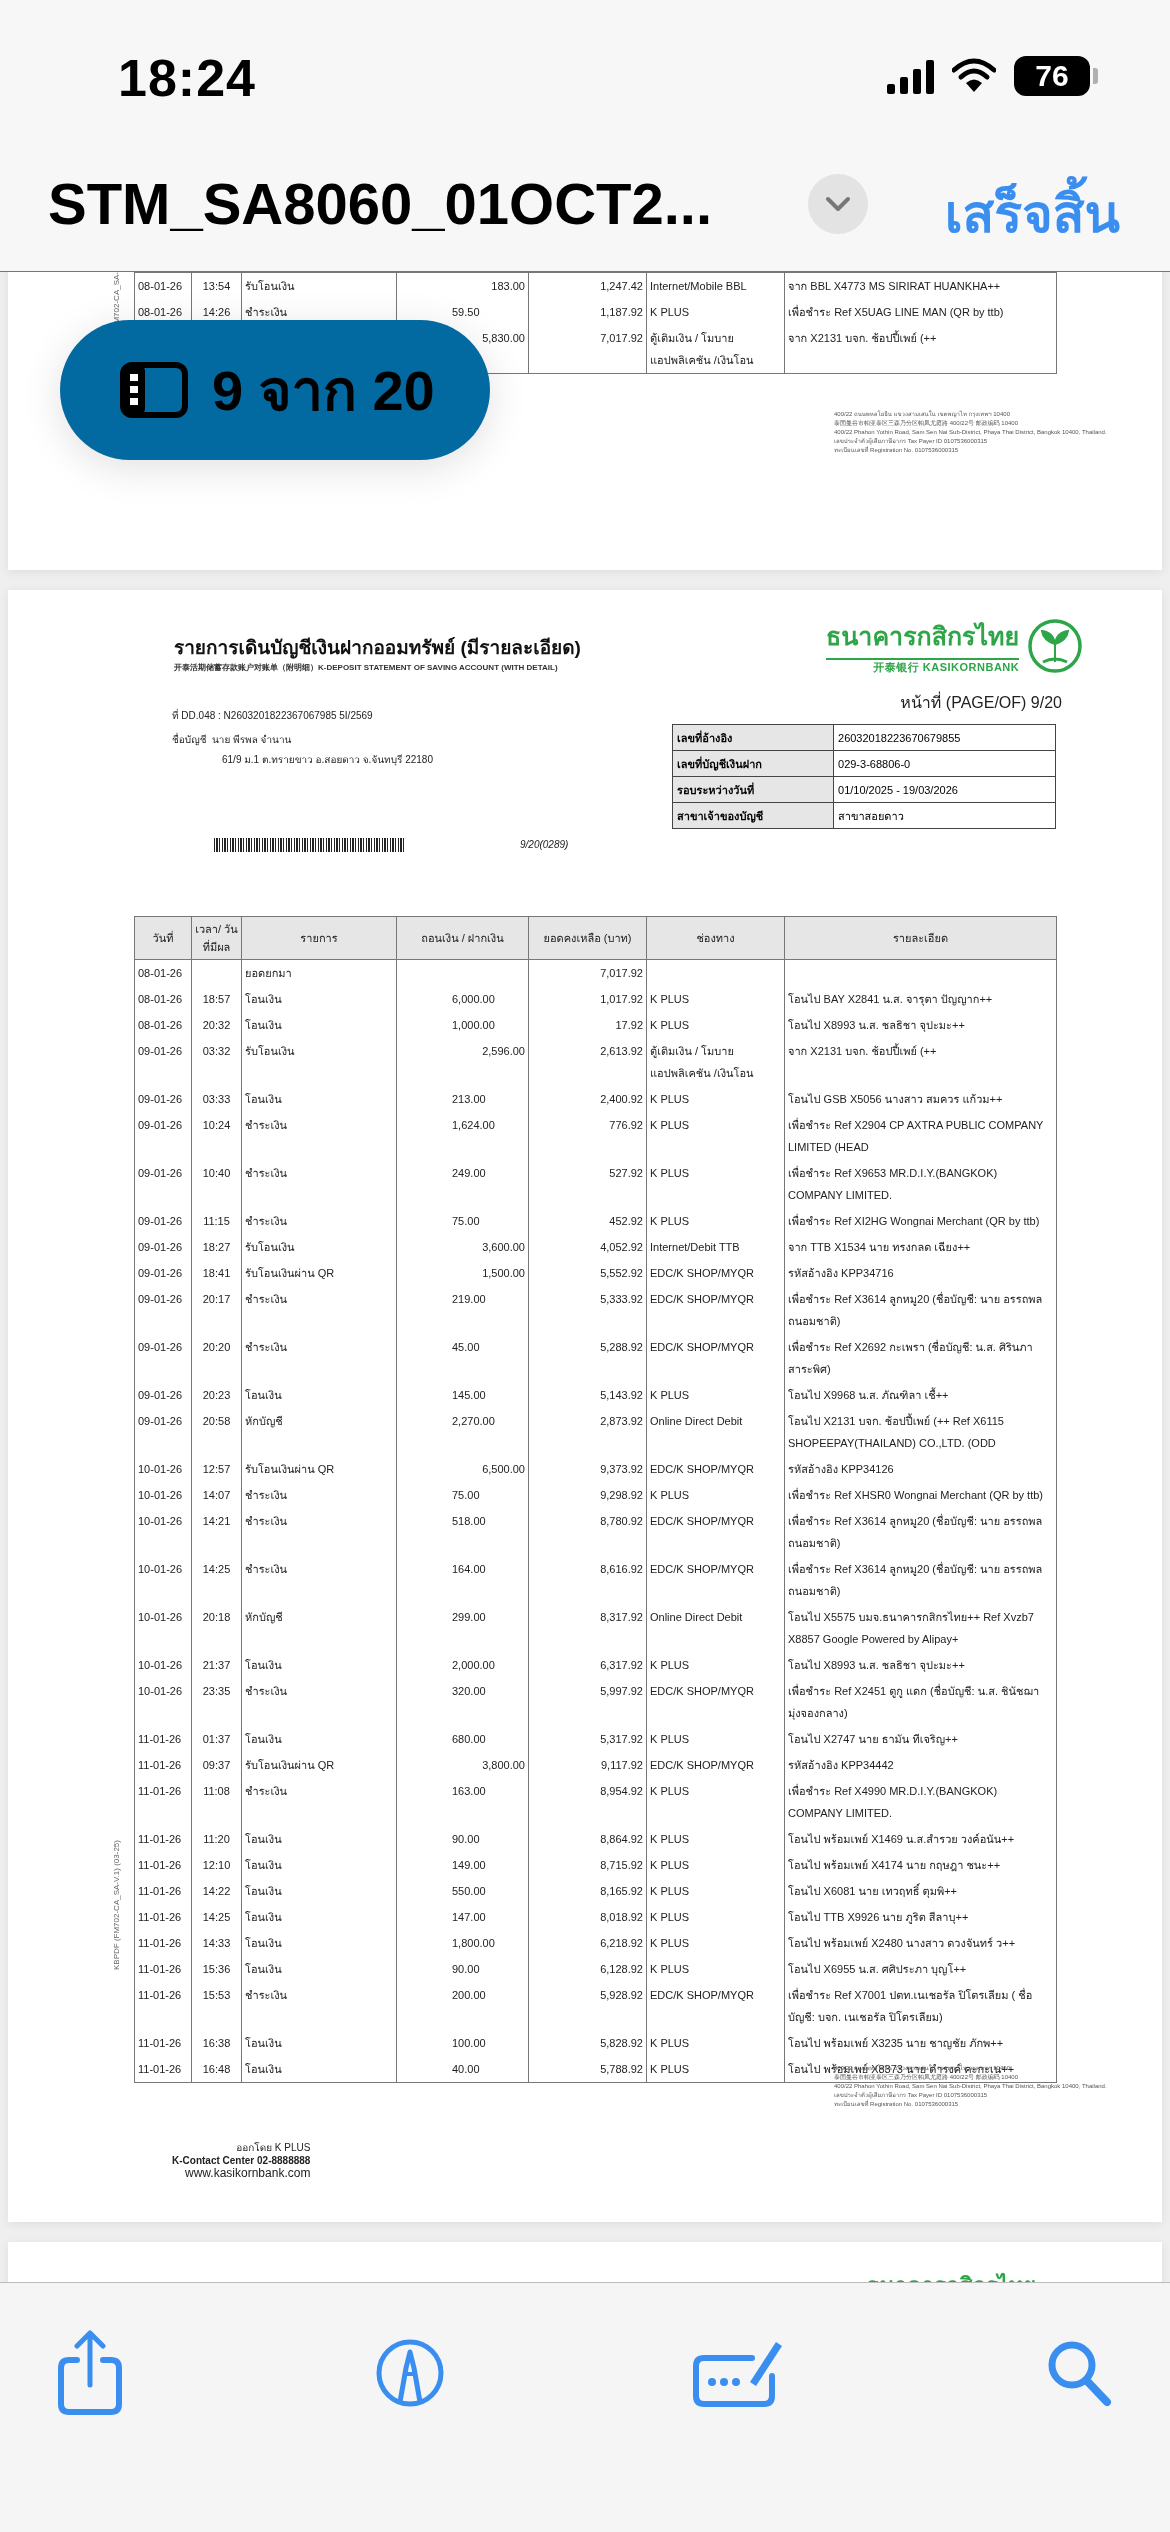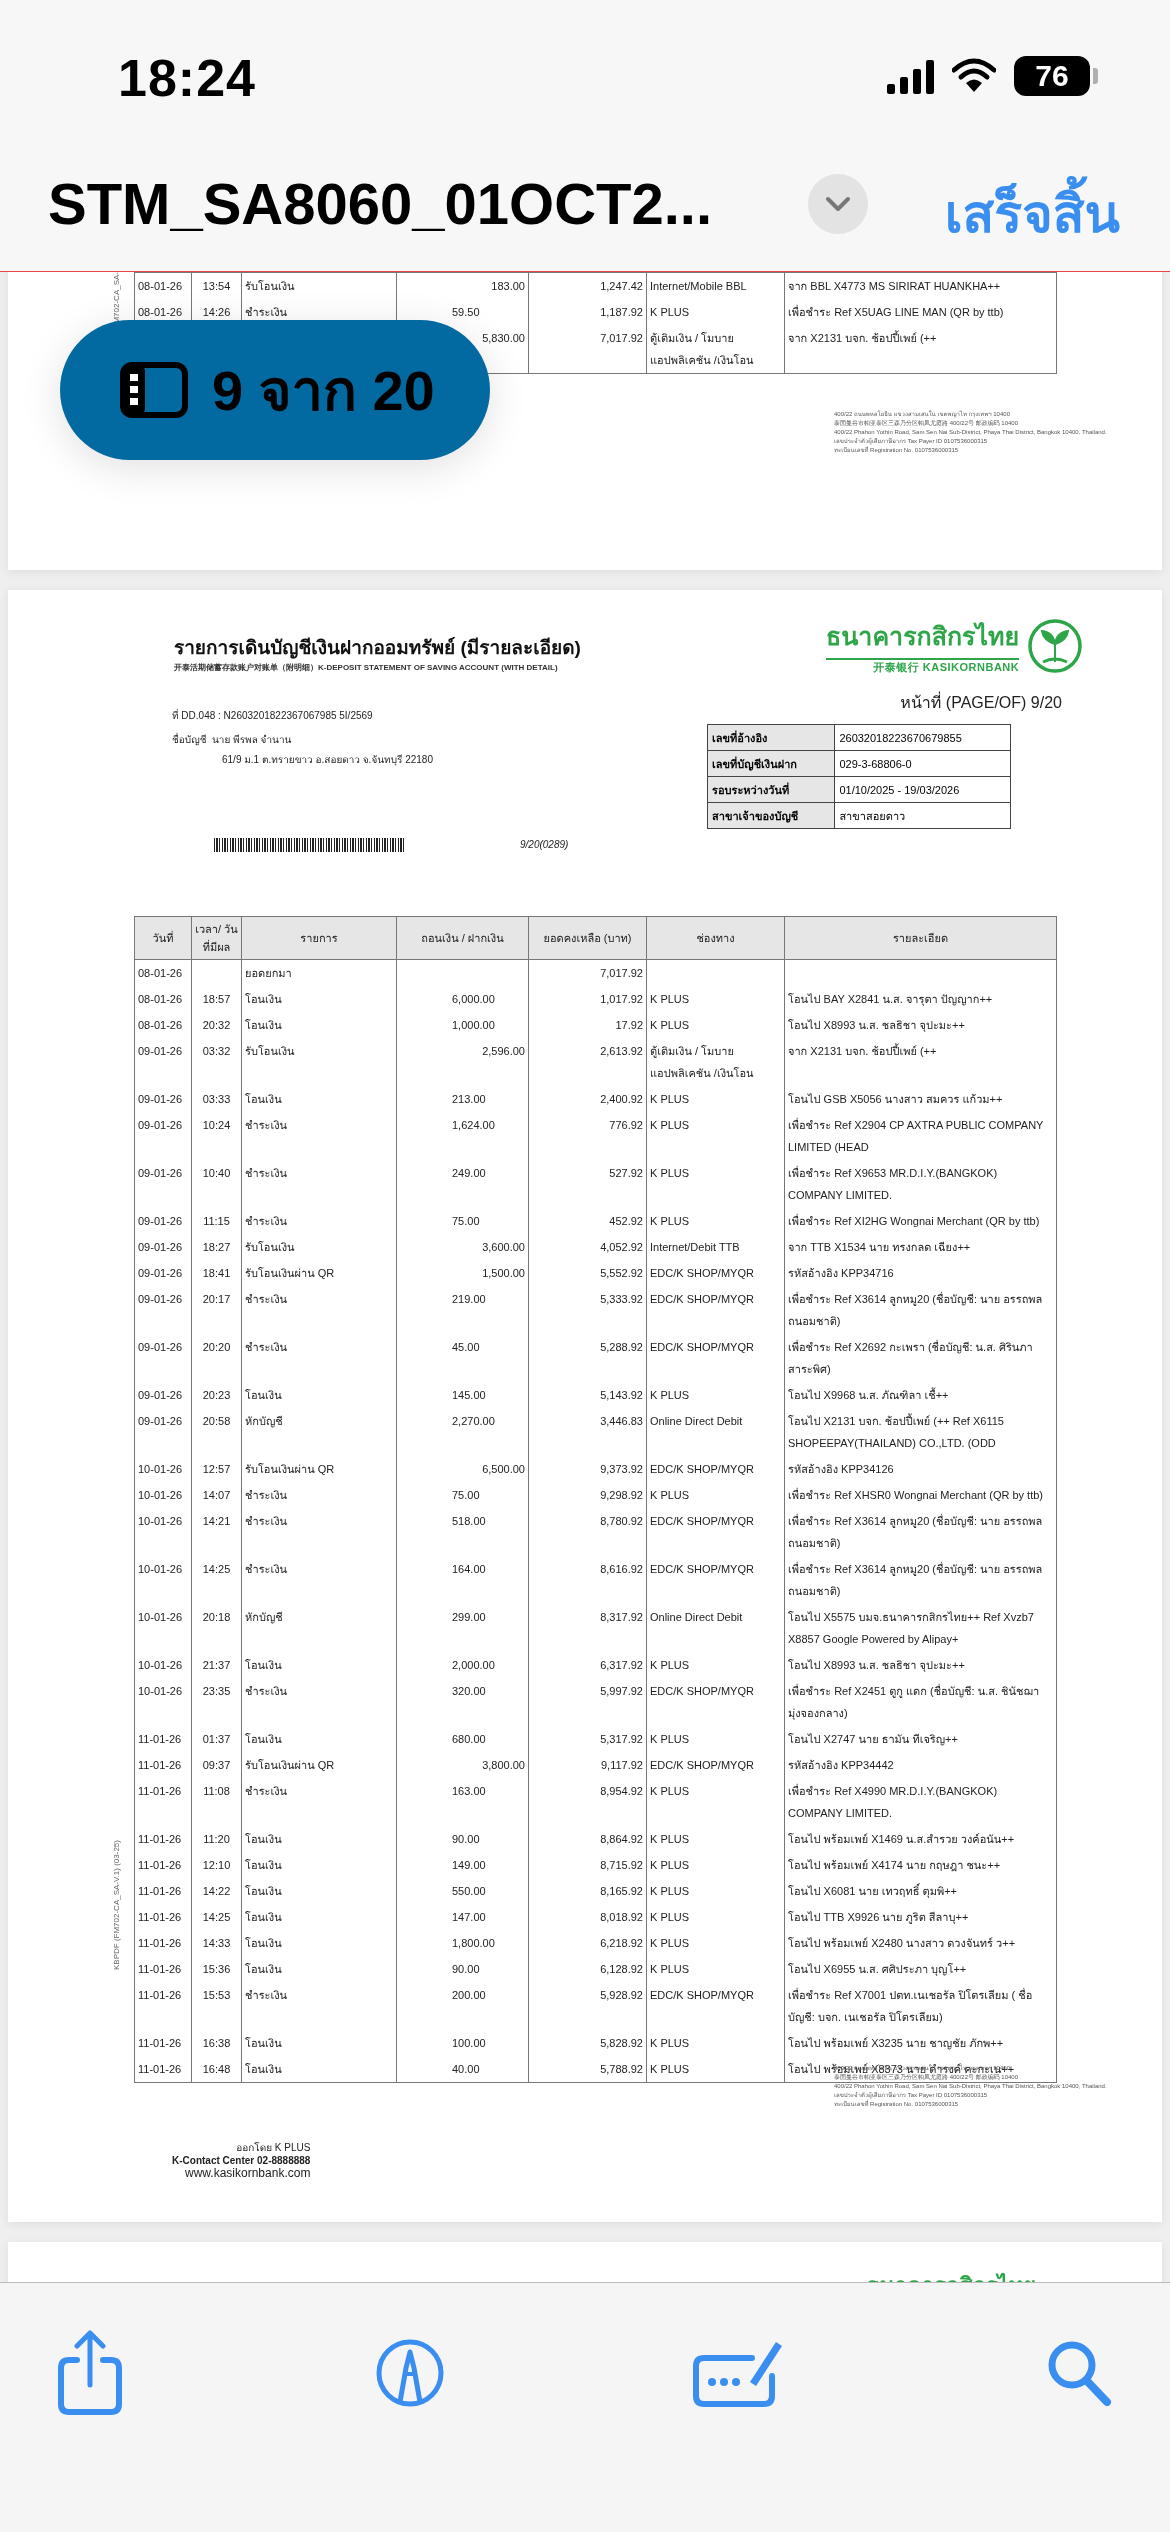--- a/index.html
+++ b/index.html
@@ -138,21 +138,21 @@
       </svg>
     </div>
 
     <div class="doc" style="right:100px; top:100px; font-size:16px;">หน้าที่ (PAGE/OF) 9/20</div>
     <div class="doc" style="left:128px; top:118px; font-size:10px;">ที่ DD.048 : N2603201822367067985 5I/2569</div>
     <div class="doc" style="left:128px; top:142px; font-size:10px;">
       <span>ชื่อบัญชี</span>&nbsp;&nbsp;<span>นาย พีรพล จำนาน</span>
     </div>
     <div class="doc" style="left:178px; top:162px; font-size:10px;">61/9 ม.1 ต.ทรายขาว อ.สอยดาว จ.จันทบุรี 22180</div>
 
-    <table class="info-table" style="left:664px; top:134px; width:304px;margin-left:35px;">
+    <table class="info-table" style="left:664px; top:134px; width:384px;">
       <tbody id="info-body">
           <tr>
             <td class="k">เลขที่อ้างอิง</td>
             <td>26032018223670679855</td>
           </tr>
           <tr>
             <td class="k">เลขที่บัญชีเงินฝาก</td>
             <td>029-3-68806-0</td>
           </tr>
           <tr>
@@ -308,21 +308,21 @@
             <td class="num-l">145.00</td>
             <td class="num-r">5,143.92</td>
             <td>K PLUS</td>
             <td>โอนไป X9968 น.ส. ภัณฑิลา เชื้++</td>
           </tr>
           <tr>
             <td>09-01-26</td>
             <td class="c">20:58</td>
             <td>หักบัญชี</td>
             <td class="num-l">2,270.00</td>
-            <td class="num-r">3,446.83</td>
+            <td class="num-r">2,873.92</td>
             <td>Online Direct Debit</td>
             <td>โอนไป X2131 บจก. ช้อปปี้เพย์ (++ Ref X6115 SHOPEEPAY(THAILAND) CO.,LTD. (ODD</td>
           </tr>
           <tr>
             <td>10-01-26</td>
             <td class="c">12:57</td>
             <td>รับโอนเงินผ่าน QR</td>
             <td class="num-r">6,500.00</td>
             <td class="num-r">9,373.92</td>
             <td>EDC/K SHOP/MYQR</td>

